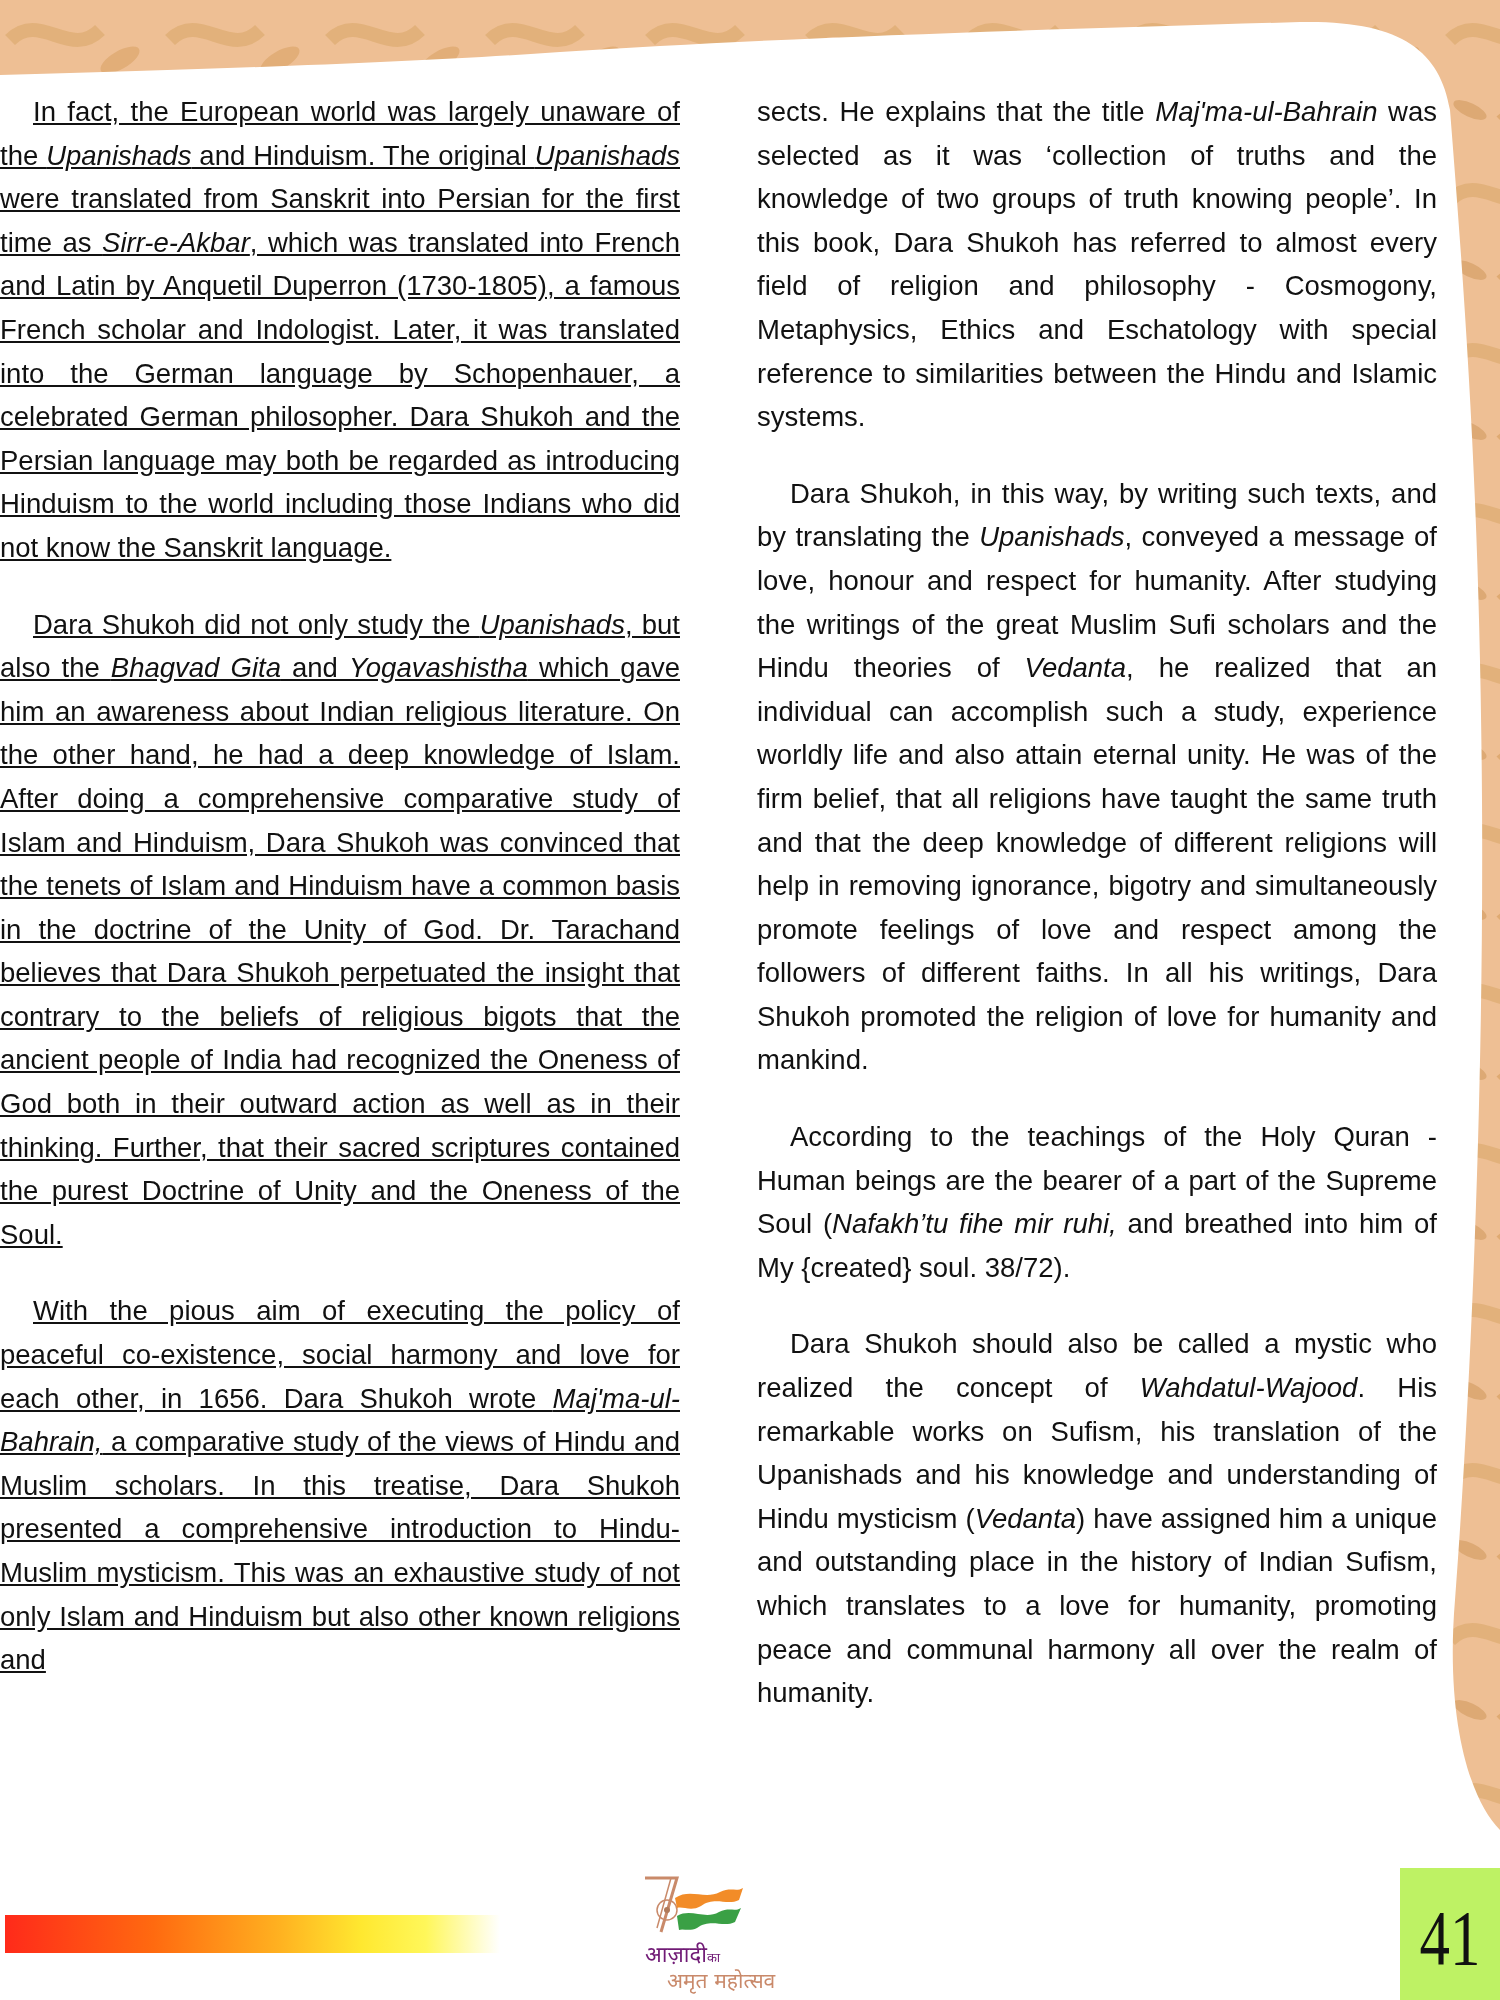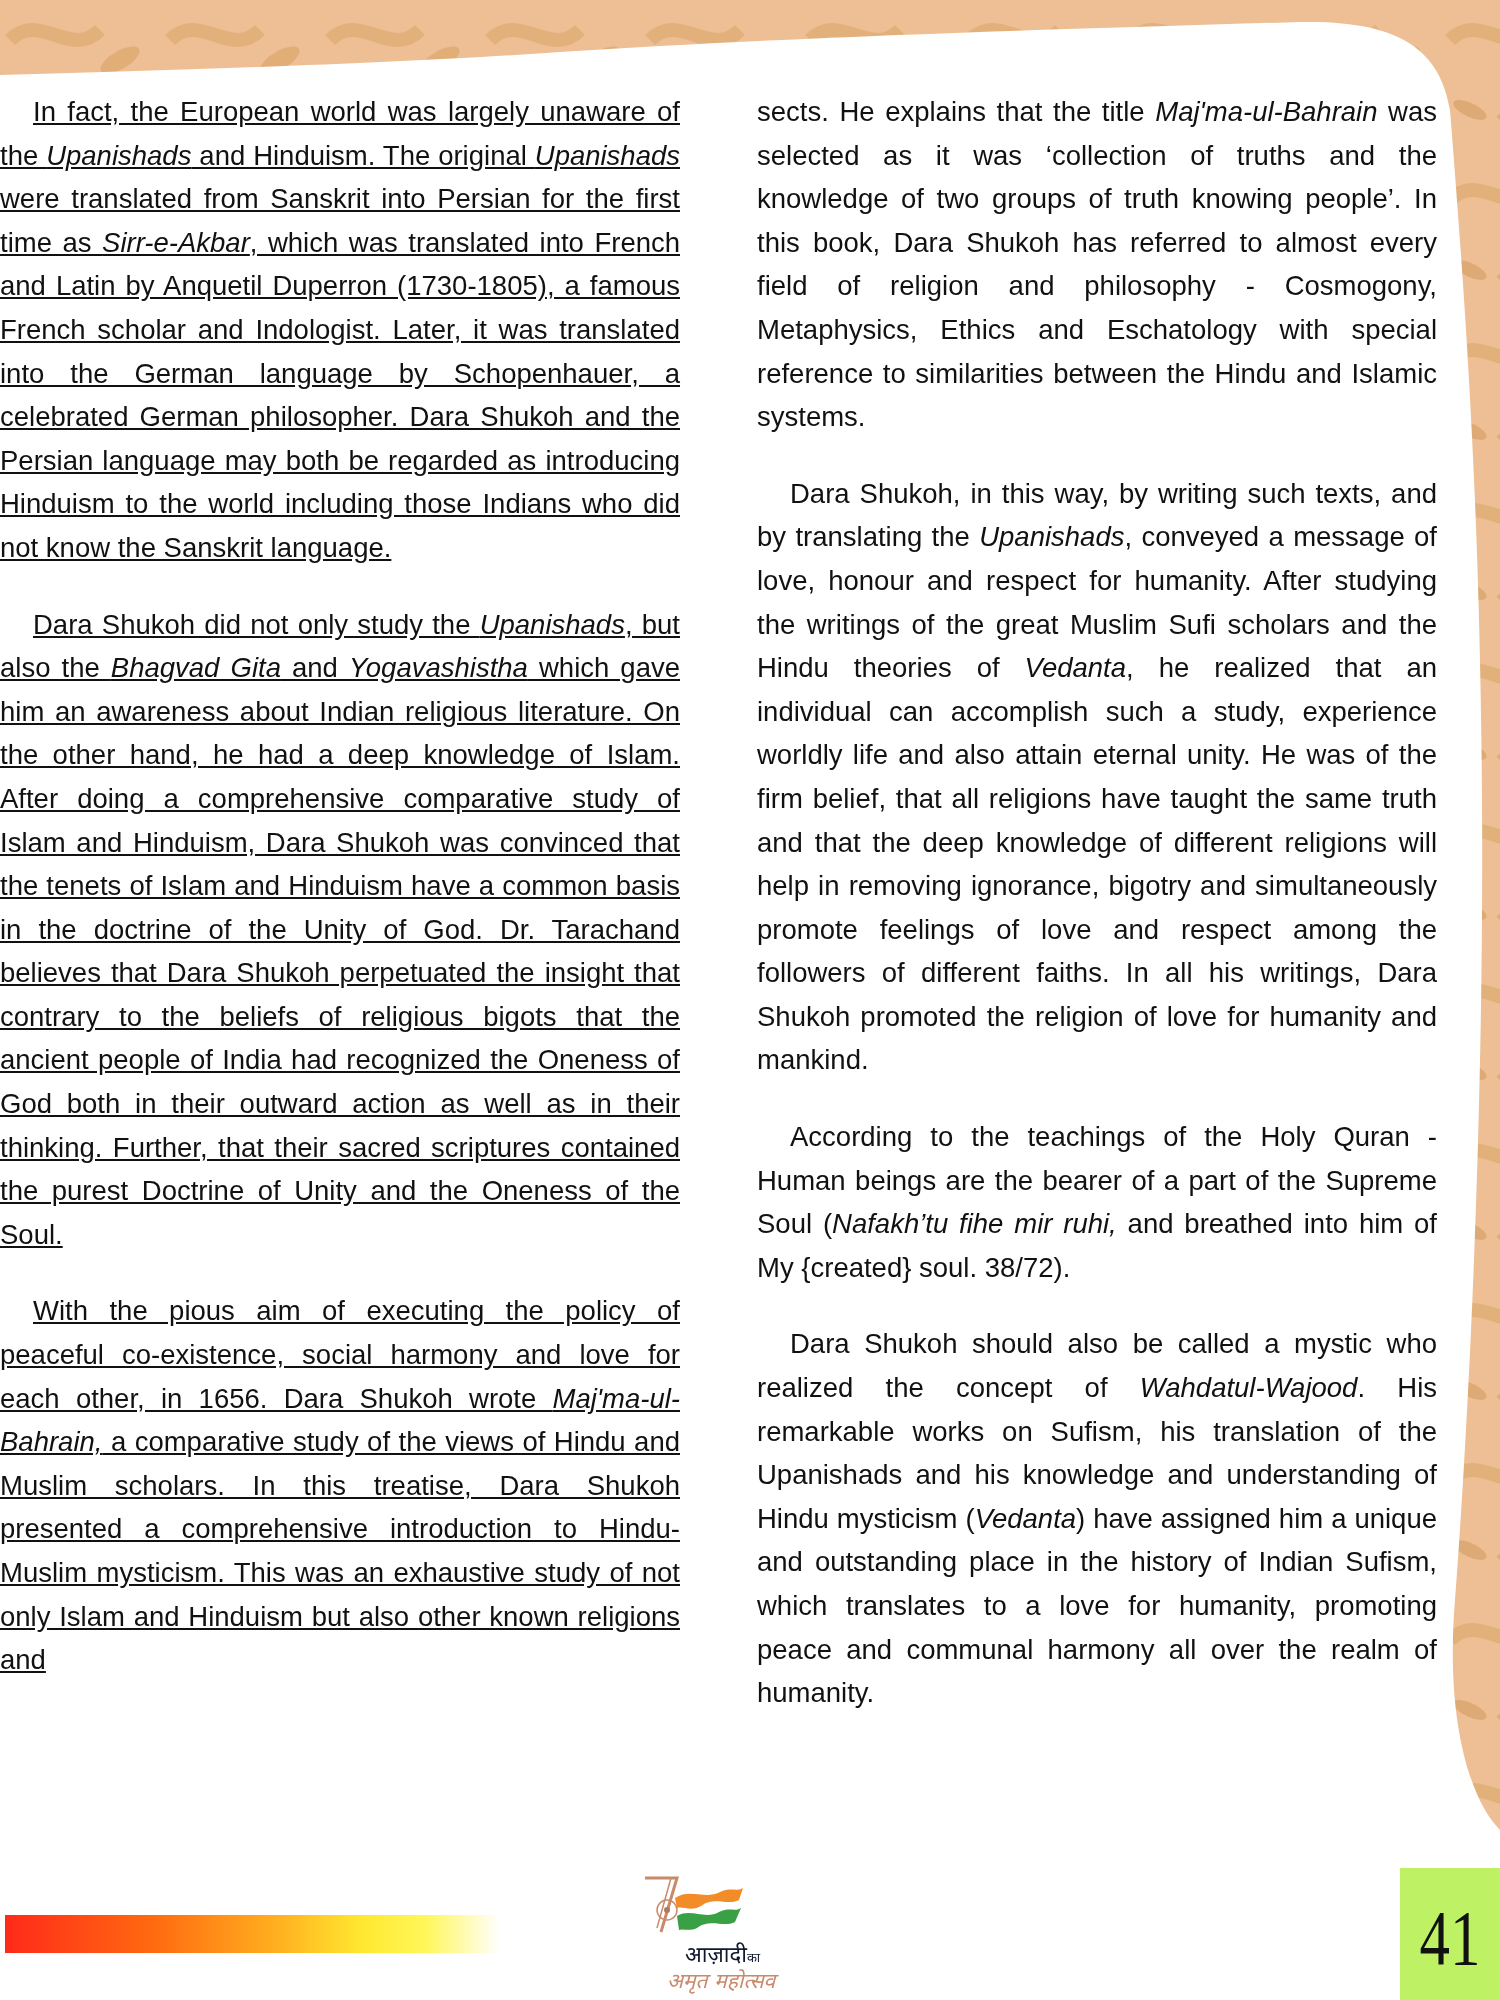--- a/index.html
+++ b/index.html
@@ -40,27 +40,27 @@
       background: linear-gradient(to right, #ff2a1a 0%, #ff6a10 30%, #ffb020 55%, #ffe830 72%, #fff75a 85%, rgba(255,255,255,0) 100%);
     }
     .logo {
       position: absolute;
       left: 605px; top: 1870px;
       width: 180px; height: 125px;
     }
     .logo-hindi-1 {
       position: absolute; left: 40px; top: 68px;
       font-family: Liberation Sans, sans-serif;
-      font-size: 22px; color: #0f172a; white-space: nowrap; margin-left: 40px;
+      font-size: 22px; color: #701a75; white-space: nowrap;
     }
     .logo-hindi-1 small { font-size: 13px; }
     .logo-hindi-2 {
       position: absolute; left: 62px; top: 96px;
       font-family: "DejaVu Sans", sans-serif;
-      font-size: 21px; color: #c9896a; white-space: nowrap; font-style: italic;
+      font-size: 21px; color: #c9896a; white-space: nowrap;
     }
     .footer-title {
       position: absolute;
       left: 830px; top: 1920px;
       font-family: "Liberation Serif", serif;
       font-weight: bold;
       font-size: 25px;
       white-space: nowrap;
     }
     .footer-title .part-red { color: #e8262a; }

